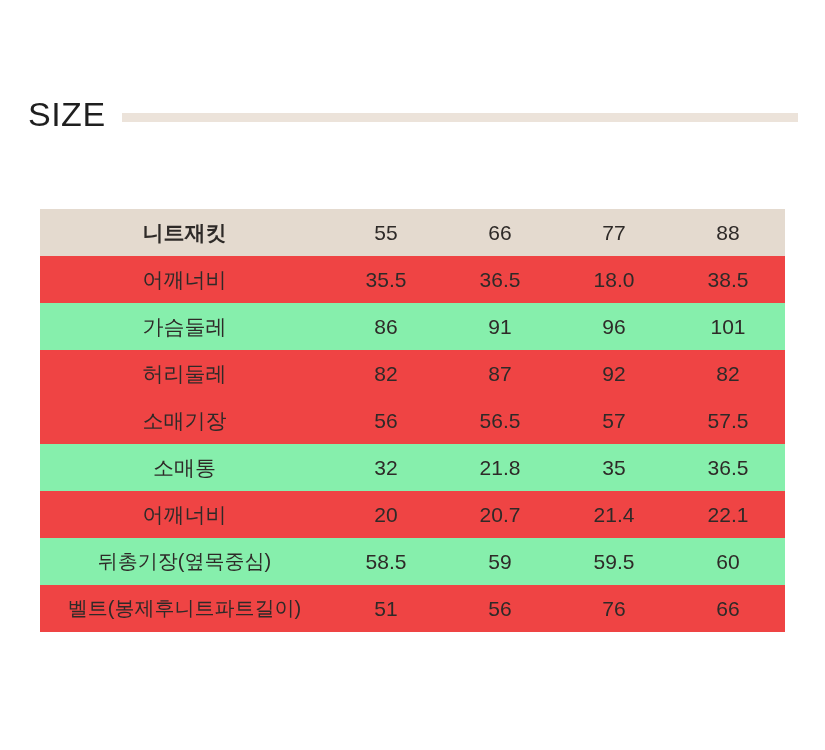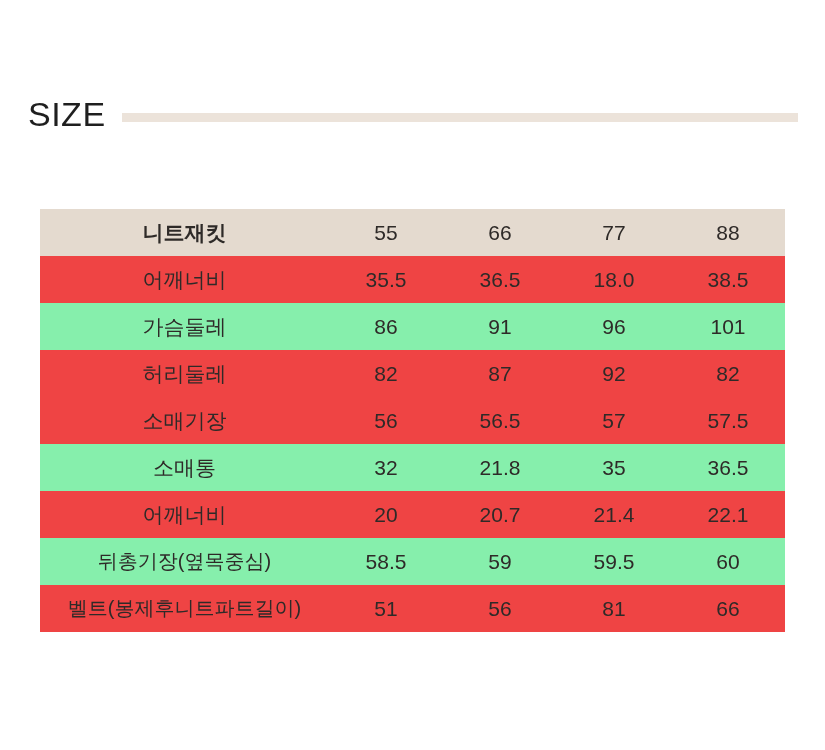--- a/index.html
+++ b/index.html
@@ -182,20 +182,20 @@
           <td class="row-label long">뒤총기장(옆목중심)</td>
           <td class="cell-value">58.5</td>
           <td class="cell-value">59</td>
           <td class="cell-value">59.5</td>
           <td class="cell-value">60</td>
         </tr>
         <tr class="row-odd">
           <td class="row-label long">벨트(봉제후니트파트길이)</td>
           <td class="cell-value">51</td>
           <td class="cell-value">56</td>
-          <td class="cell-value">81</td>
+          <td class="cell-value">76</td>
           <td class="cell-value">66</td>
         </tr>
       </tbody>
     </table>
   </div>
 
 </div>
 
 </body></html>

